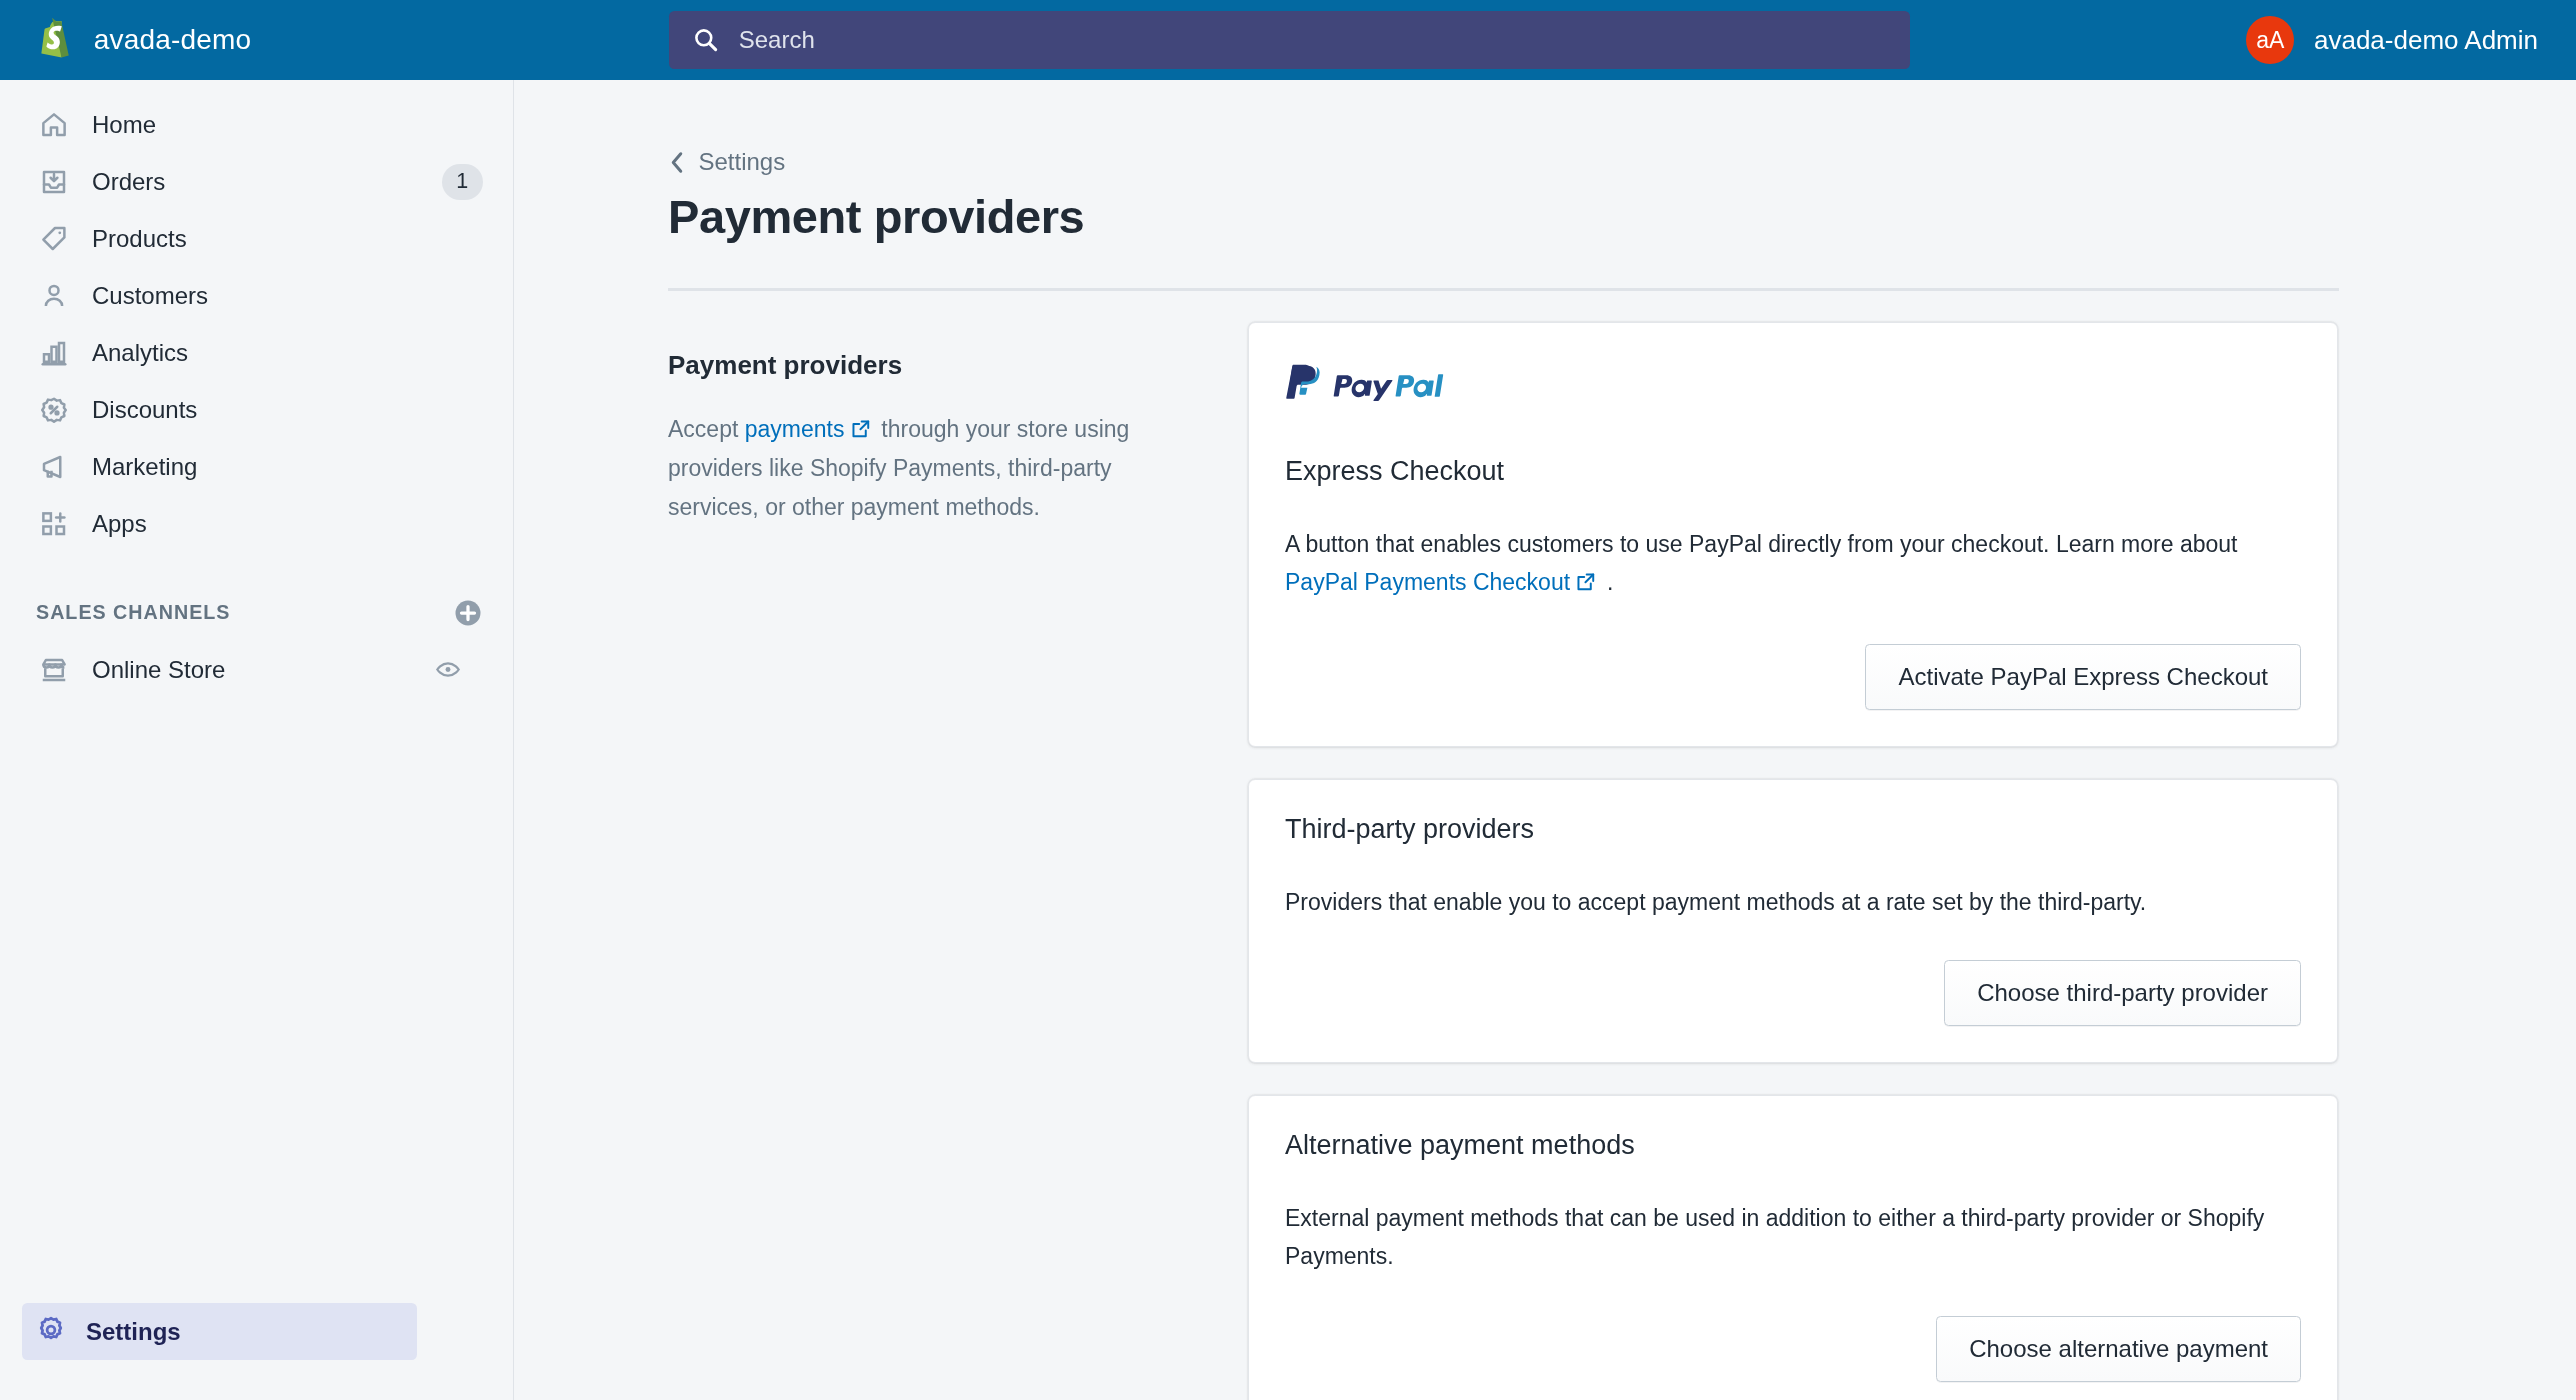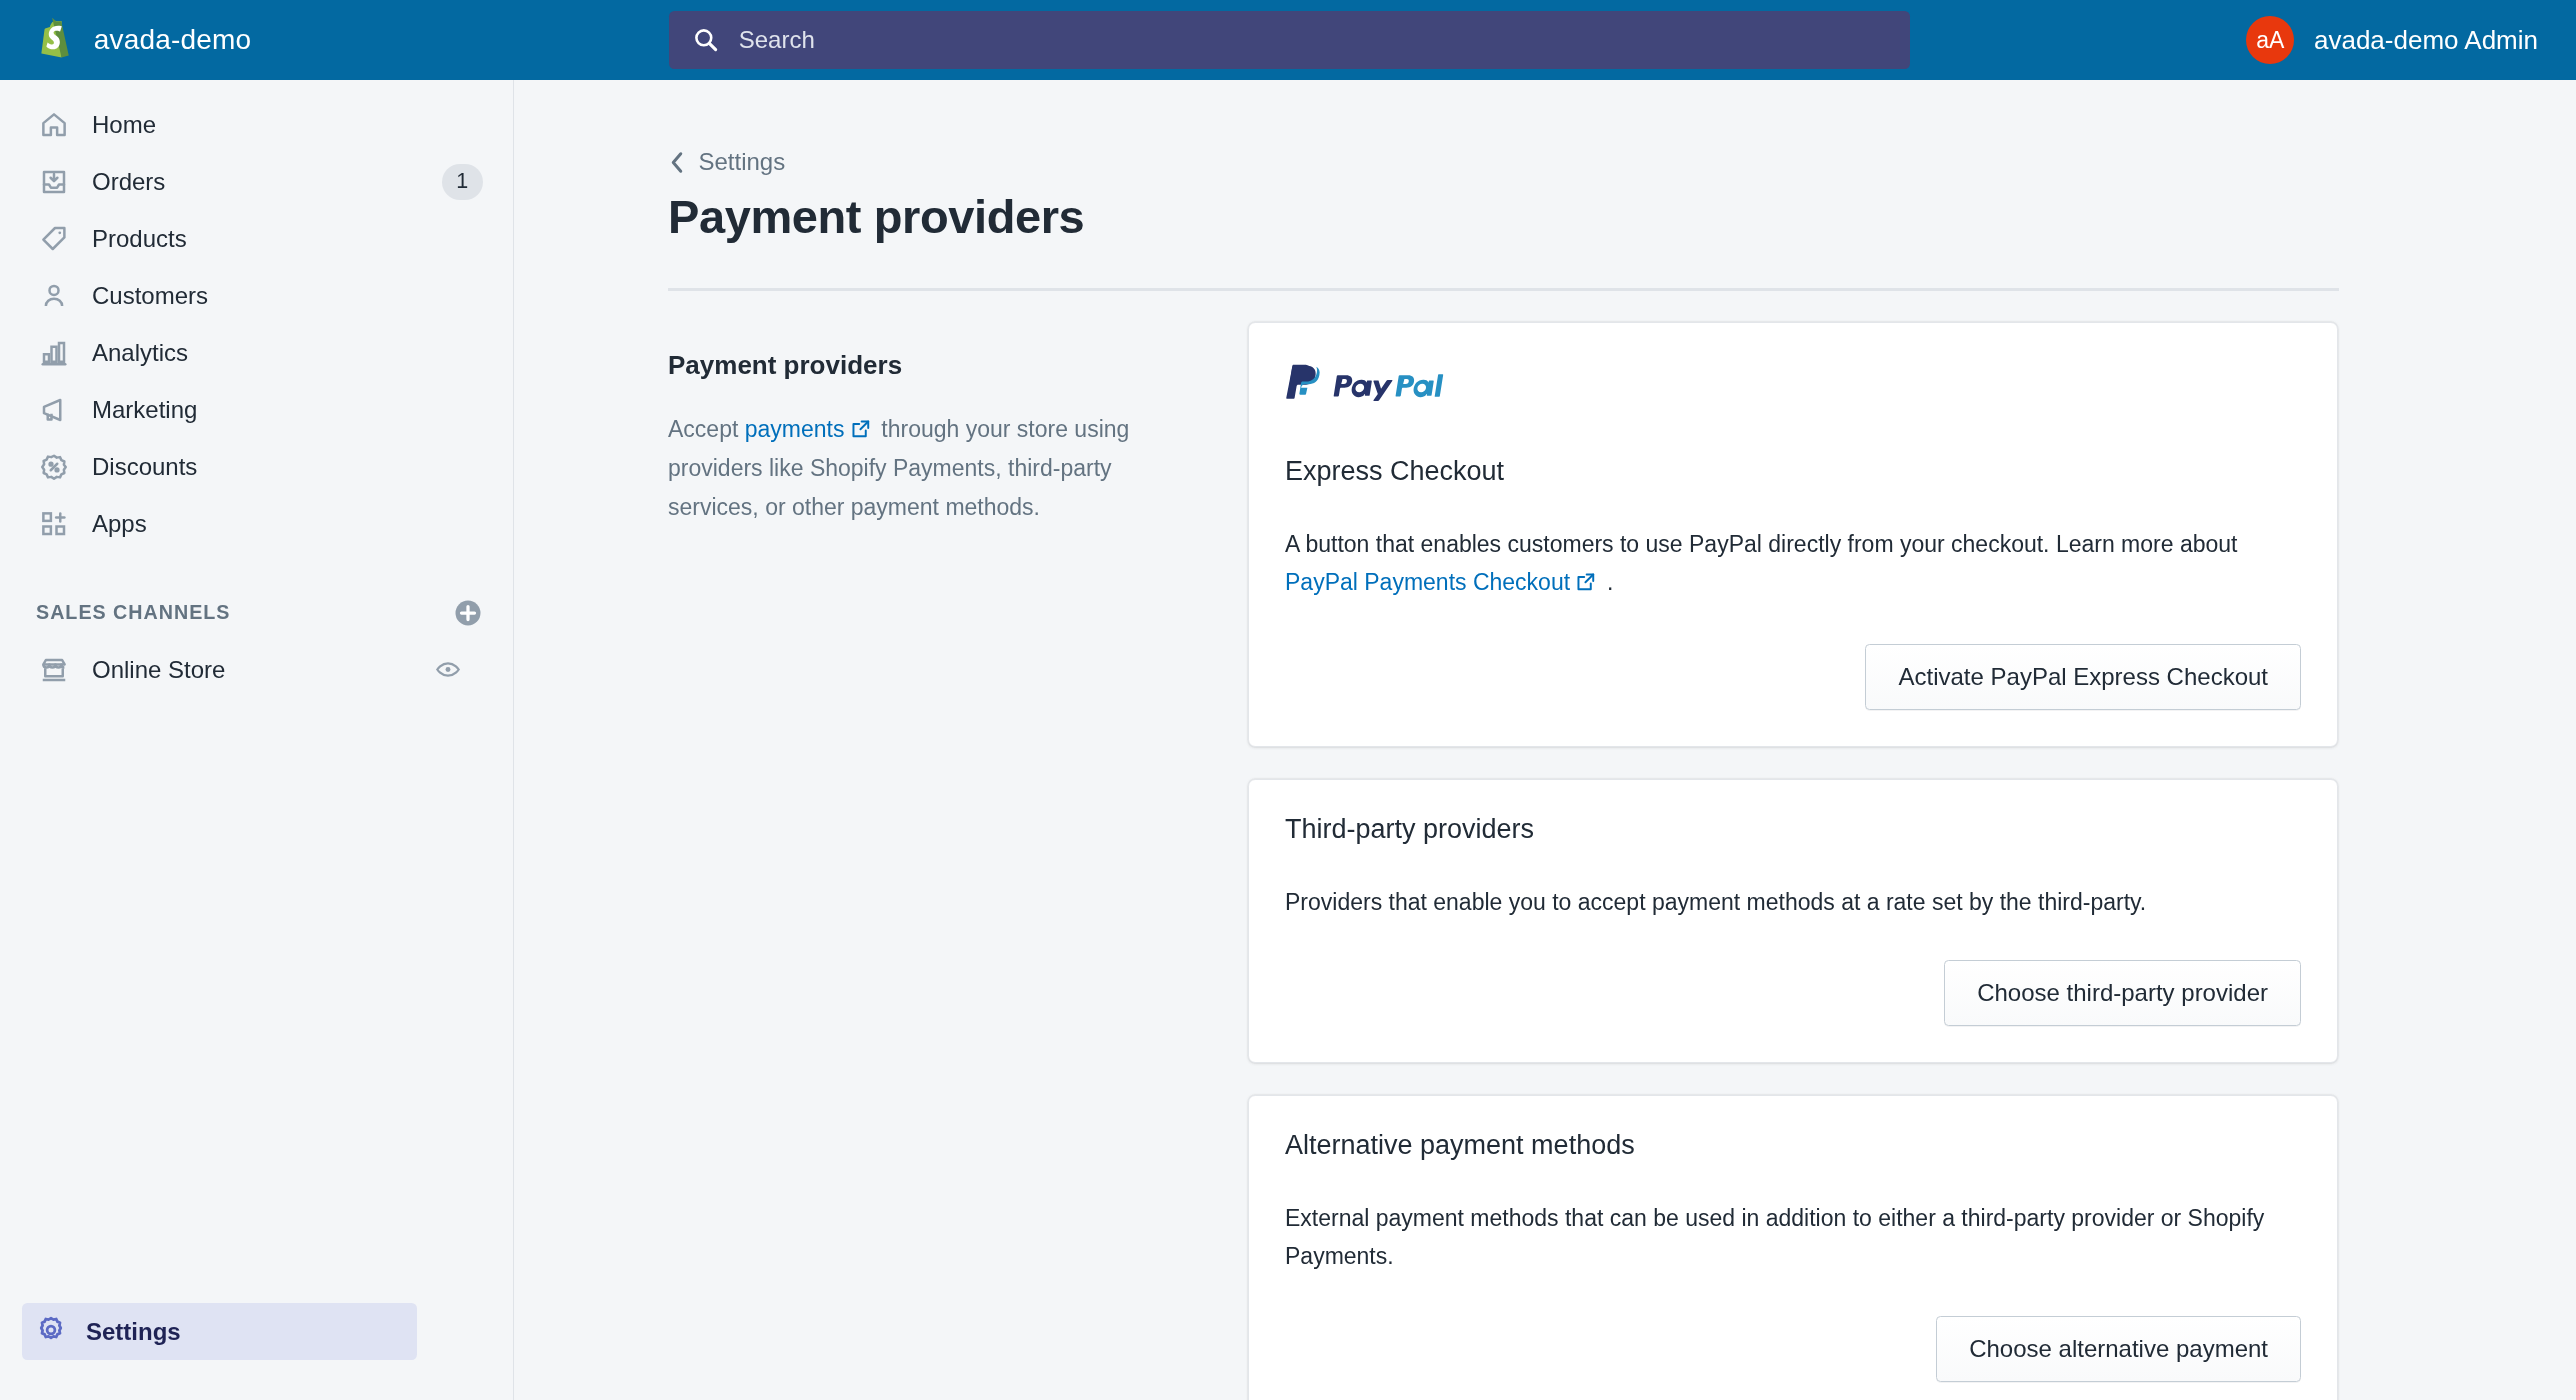--- a/index.html
+++ b/index.html
@@ -240,37 +240,37 @@
             <rect x="16" y="4" width="4" height="15"></rect>
             <line x1="3" y1="21" x2="21" y2="21"></line>
           </svg>
       </span>
       <span class="nlabel">Analytics</span>
     </div>
 
     <div class="navitem">
       <span class="nicon">
         <svg viewBox="0 0 24 24" width="30" height="30" fill="none" stroke="#919eab" stroke-width="2" stroke-linejoin="round">
-            <path d="M4 9.5v5l13 5.5V4z"></path>
-            <path d="M7 15v4.5h3V15"></path>
-          </svg>
-      </span>
-      <span class="nlabel">Marketing</span>
-    </div>
-
-    <div class="navitem">
-      <span class="nicon">
-        <svg viewBox="0 0 24 24" width="30" height="30" fill="none" stroke="#919eab" stroke-width="2" stroke-linejoin="round">
             <path d="M12 3l2.2 1.5 2.6-.4 1.1 2.4 2.4 1.1-.4 2.6L21.4 12l-1.5 2.2.4 2.6-2.4 1.1-1.1 2.4-2.6-.4L12 21.4l-2.2-1.5-2.6.4-1.1-2.4-2.4-1.1.4-2.6L2.6 12l1.5-2.2-.4-2.6 2.4-1.1 1.1-2.4 2.6.4z"></path>
             <line x1="9.4" y1="14.6" x2="14.6" y2="9.4" stroke-linecap="round"></line>
             <circle cx="9.6" cy="9.7" r="1.1"></circle>
             <circle cx="14.4" cy="14.3" r="1.1"></circle>
           </svg>
       </span>
       <span class="nlabel">Discounts</span>
+    </div>
+
+    <div class="navitem">
+      <span class="nicon">
+        <svg viewBox="0 0 24 24" width="30" height="30" fill="none" stroke="#919eab" stroke-width="2" stroke-linejoin="round">
+            <path d="M4 9.5v5l13 5.5V4z"></path>
+            <path d="M7 15v4.5h3V15"></path>
+          </svg>
+      </span>
+      <span class="nlabel">Marketing</span>
     </div>
 
     <div class="navitem">
       <span class="nicon">
         <svg viewBox="0 0 24 24" width="30" height="30" fill="none" stroke="#919eab" stroke-width="2">
             <rect x="3.5" y="3.5" width="6" height="6"></rect>
             <rect x="3.5" y="14" width="6" height="6"></rect>
             <rect x="14" y="14" width="6" height="6"></rect>
             <line x1="17" y1="3.5" x2="17" y2="10" stroke-linecap="round"></line>
             <line x1="13.7" y1="6.7" x2="20.3" y2="6.7" stroke-linecap="round"></line>

